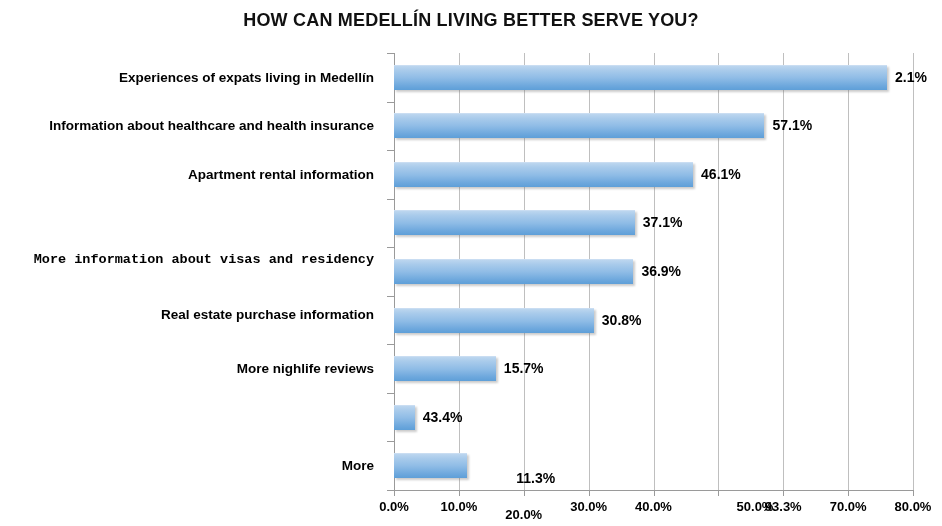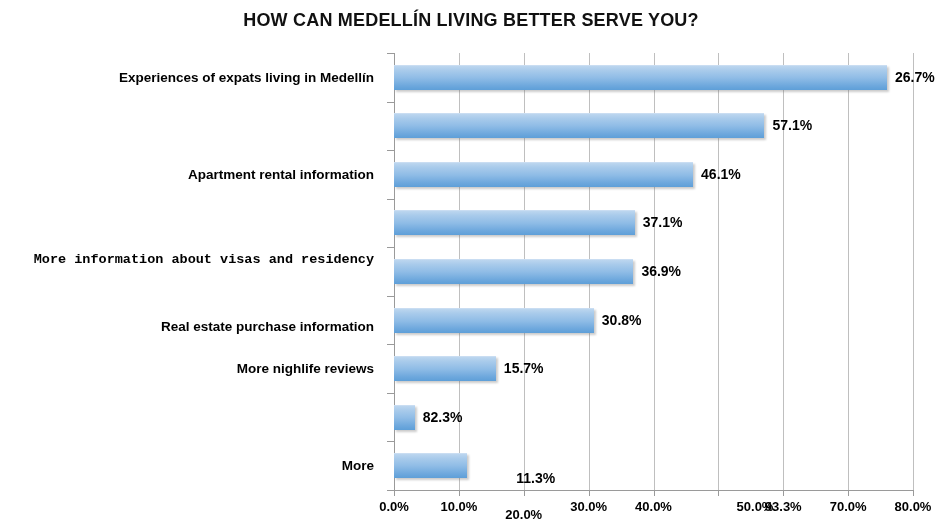--- a/index.html
+++ b/index.html
@@ -169,23 +169,24 @@
     </div>
 
   <div id="x-axis-line"></div>
 
   <div id="rows-layer">
       <div class="bar-row" style="top: 53px;">
         <div class="cat-label-wrap" style="top: 11.7778px; padding-right: 10px; box-sizing: border-box;">Experiences of expats living in Medellín</div>
         <div class="bar-wrap" style="top: 11.7778px; width: 493.05px;">
           <div class="bar" style="width: 493.05px;"></div>
         </div>
-        <div class="bar-value" style="left: 895.05px; top: 11.7778px;">26.7%</div>
+        <div class="bar-value" style="left: 895.05px; top: 11.7778px;">2.1%</div>
       </div>
       <div class="bar-row" style="top: 101.556px;">
+        <div class="cat-label-wrap" style="top: 11.7778px; padding-right: 10px; box-sizing: border-box;">Information about healthcare and health insurance</div>
         <div class="bar-wrap" style="top: 11.7778px; width: 370.436px;">
           <div class="bar" style="width: 370.436px;"></div>
         </div>
         <div class="bar-value" style="left: 772.436px; top: 11.7778px;">57.1%</div>
       </div>
       <div class="bar-row" style="top: 150.111px;">
         <div class="cat-label-wrap" style="top: 11.7778px; padding-right: 10px; box-sizing: border-box;">Apartment rental information</div>
         <div class="bar-wrap" style="top: 11.7778px; width: 299.074px;">
           <div class="bar" style="width: 299.074px;"></div>
         </div>
@@ -198,38 +199,38 @@
         <div class="bar-value" style="left: 642.686px; top: 11.7778px;">37.1%</div>
       </div>
       <div class="bar-row" style="top: 247.222px;">
         <div class="cat-label-wrap" style="top: 0; padding-right: 10px; box-sizing: border-box; font-family: Liberation Mono, monospace;">More information about visas and residency</div>
         <div class="bar-wrap" style="top: 11.7778px; width: 239.389px;">
           <div class="bar" style="width: 239.389px;"></div>
         </div>
         <div class="bar-value" style="left: 641.389px; top: 11.7778px;">36.9%</div>
       </div>
       <div class="bar-row" style="top: 295.778px;">
-        <div class="cat-label-wrap" style="top: 18px; padding-right: 10px; box-sizing: border-box;">Real estate purchase information</div>
+        <div class="cat-label-wrap" style="top: 6px; padding-right: 10px; box-sizing: border-box;">Real estate purchase information</div>
         <div class="bar-wrap" style="top: 11.7778px; width: 199.815px;">
           <div class="bar" style="width: 199.815px;"></div>
         </div>
         <div class="bar-value" style="left: 601.815px; top: 11.7778px;">30.8%</div>
       </div>
       <div class="bar-row" style="top: 344.333px;">
         <div class="cat-label-wrap" style="top: 11.7778px; padding-right: 10px; box-sizing: border-box;">More nighlife reviews</div>
         <div class="bar-wrap" style="top: 11.7778px; width: 101.854px;">
           <div class="bar" style="width: 101.854px;"></div>
         </div>
         <div class="bar-value" style="left: 503.854px; top: 11.7778px;">15.7%</div>
       </div>
       <div class="bar-row" style="top: 392.889px;">
         <div class="bar-wrap" style="top: 11.7778px; width: 20.76px;">
           <div class="bar" style="width: 20.76px;"></div>
         </div>
-        <div class="bar-value" style="left: 422.76px; top: 11.7778px;">82.3%</div>
+        <div class="bar-value" style="left: 422.76px; top: 11.7778px;">43.4%</div>
       </div>
       <div class="bar-row" style="top: 441.444px;">
         <div class="cat-label-wrap" style="top: 11.7778px; padding-right: 10px; box-sizing: border-box;">More</div>
         <div class="bar-wrap" style="top: 11.7778px; width: 73.3088px;">
           <div class="bar" style="width: 73.3088px;"></div>
         </div>
         <div class="bar-value" style="left: 475.309px; top: 25px; margin-left: 41px;">11.3%</div>
       </div>
     </div>
 

